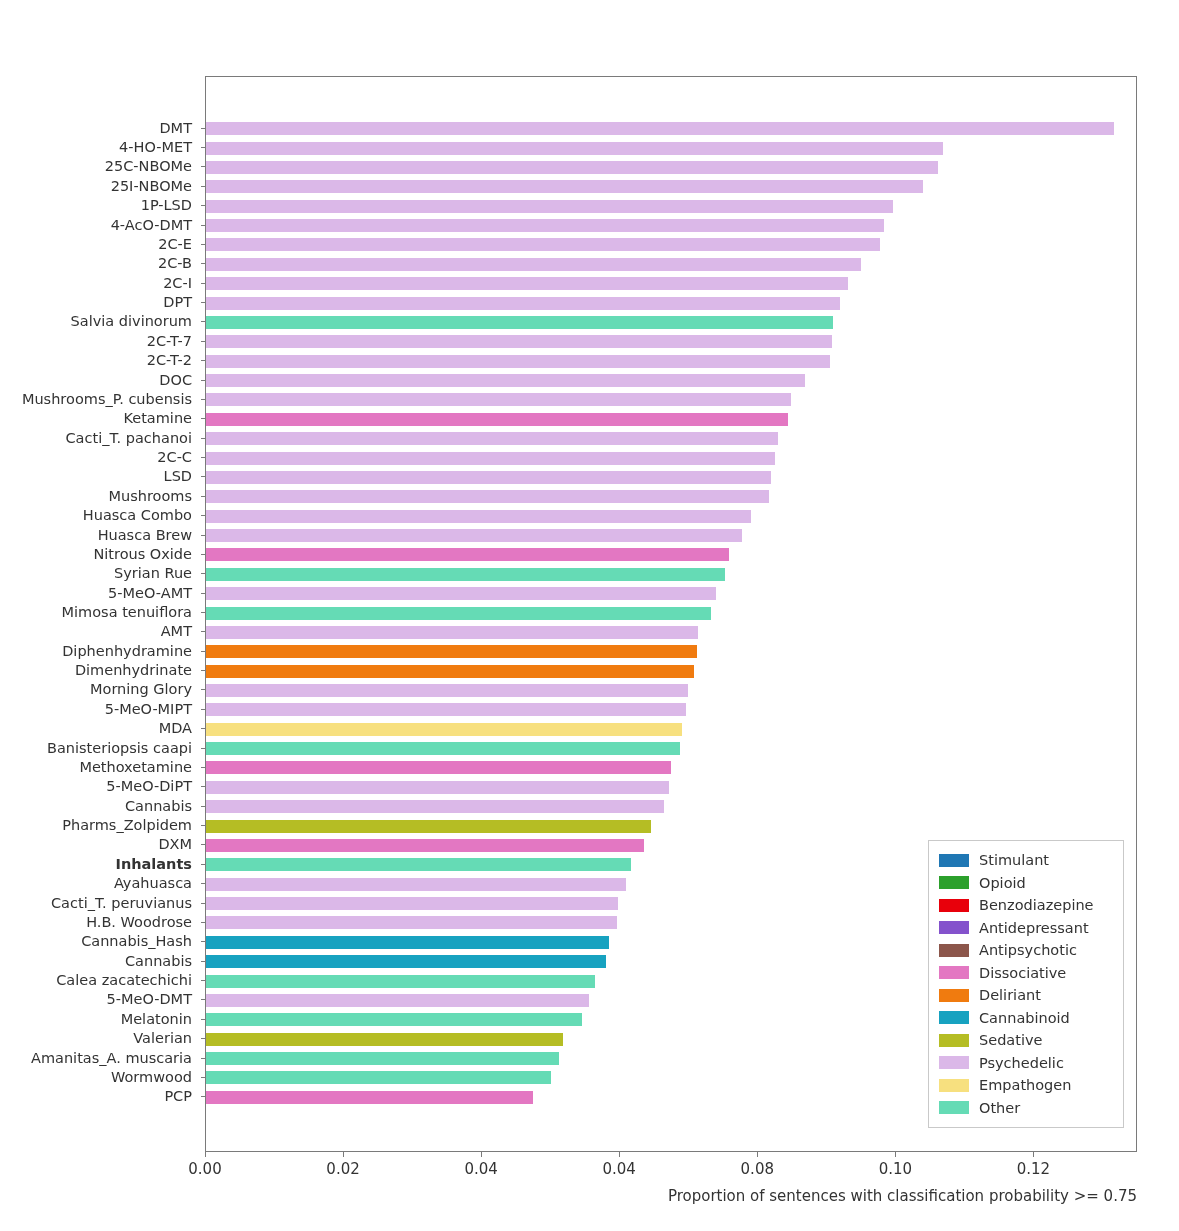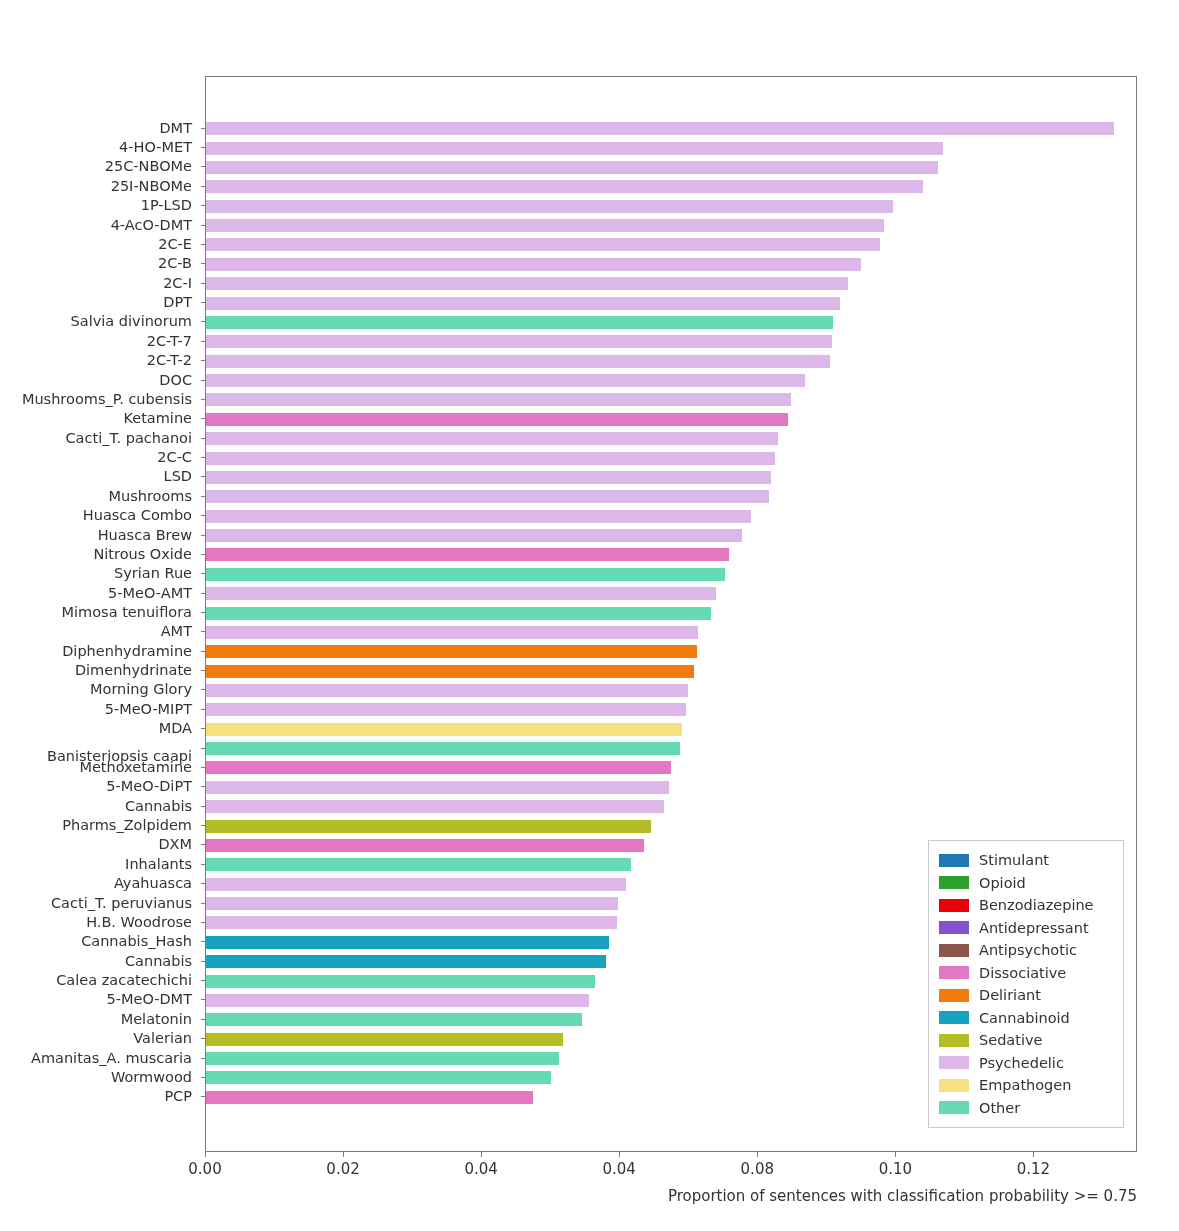--- a/index.html
+++ b/index.html
@@ -197,33 +197,33 @@
       <div class="ylabel" style="top: 574.745px;">Diphenhydramine</div>
       <div class="ytick" style="top: 574.745px;"></div>
       <div class="ylabel" style="top: 594.118px;">Dimenhydrinate</div>
       <div class="ytick" style="top: 594.118px;"></div>
       <div class="ylabel" style="top: 613.49px;">Morning Glory</div>
       <div class="ytick" style="top: 613.49px;"></div>
       <div class="ylabel" style="top: 632.863px;">5-MeO-MIPT</div>
       <div class="ytick" style="top: 632.863px;"></div>
       <div class="ylabel" style="top: 652.235px;">MDA</div>
       <div class="ytick" style="top: 652.235px;"></div>
-      <div class="ylabel" style="top: 671.608px; margin-top: 8px;">Banisteriopsis caapi</div>
+      <div class="ylabel" style="top: 671.608px;">Banisteriopsis caapi</div>
       <div class="ytick" style="top: 671.608px;"></div>
       <div class="ylabel" style="top: 690.98px;">Methoxetamine</div>
       <div class="ytick" style="top: 690.98px;"></div>
       <div class="ylabel" style="top: 710.353px;">5-MeO-DiPT</div>
       <div class="ytick" style="top: 710.353px;"></div>
       <div class="ylabel" style="top: 729.725px;">Cannabis</div>
       <div class="ytick" style="top: 729.725px;"></div>
       <div class="ylabel" style="top: 749.098px;">Pharms_Zolpidem</div>
       <div class="ytick" style="top: 749.098px;"></div>
       <div class="ylabel" style="top: 768.471px;">DXM</div>
       <div class="ytick" style="top: 768.471px;"></div>
-      <div class="ylabel" style="top: 787.843px;">Inhalants</div>
+      <div class="ylabel" style="top: 787.843px; font-weight: bold;">Inhalants</div>
       <div class="ytick" style="top: 787.843px;"></div>
       <div class="ylabel" style="top: 807.216px;">Ayahuasca</div>
       <div class="ytick" style="top: 807.216px;"></div>
       <div class="ylabel" style="top: 826.588px;">Cacti_T. peruvianus</div>
       <div class="ytick" style="top: 826.588px;"></div>
       <div class="ylabel" style="top: 845.961px;">H.B. Woodrose</div>
       <div class="ytick" style="top: 845.961px;"></div>
       <div class="ylabel" style="top: 865.333px;">Cannabis_Hash</div>
       <div class="ytick" style="top: 865.333px;"></div>
       <div class="ylabel" style="top: 884.706px;">Cannabis</div>

